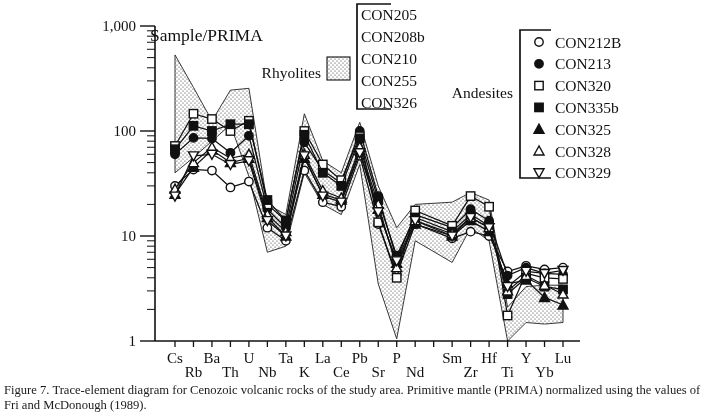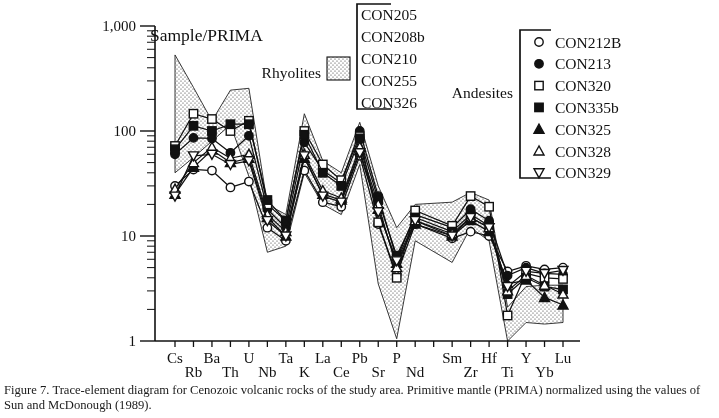--- a/index.html
+++ b/index.html
@@ -295,14 +295,14 @@
         <rect x="534.8" y="103.2" width="8.4" height="8.4" fill="#111111" stroke="#111111" stroke-width="1.4"></rect>
         <text x="555" y="112.9" font-size="15.5">CON335b</text>
         <polygon points="539,124.19999999999999 534,133.2 544,133.2" fill="#111111" stroke="#111111" stroke-width="1.4"></polygon>
         <text x="555" y="134.7" font-size="15.5">CON325</text>
         <polygon points="539,146 534,155 544,155" fill="#fff" stroke="#111111" stroke-width="1.4"></polygon>
         <text x="555" y="156.5" font-size="15.5">CON328</text>
         <polygon points="539,177.8 534,168.8 544,168.8" fill="#fff" stroke="#111111" stroke-width="1.4"></polygon>
         <text x="555" y="178.3" font-size="15.5">CON329</text>
       </g>
     </svg>
-  <div id="caption">Figure 7. Trace-element diagram for Cenozoic volcanic rocks of the study area. Primitive mantle (PRIMA) normalized using the values of Sun and McDonough (1989).</div>
+  <div id="caption">Figure 7. Trace-element diagram for Cenozoic volcanic rocks of the study area. Primitive mantle (PRIMA) normalized using the values of Fri and McDonough (1989).</div>
 </div>
 
 </body></html>

